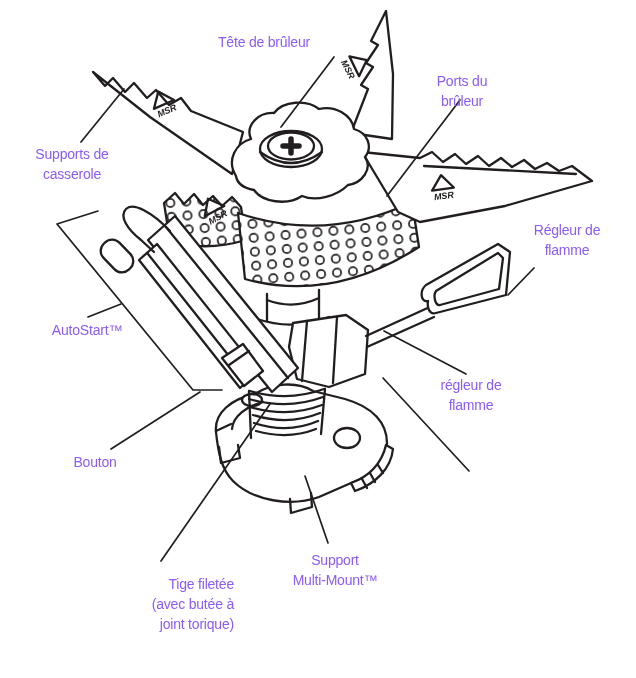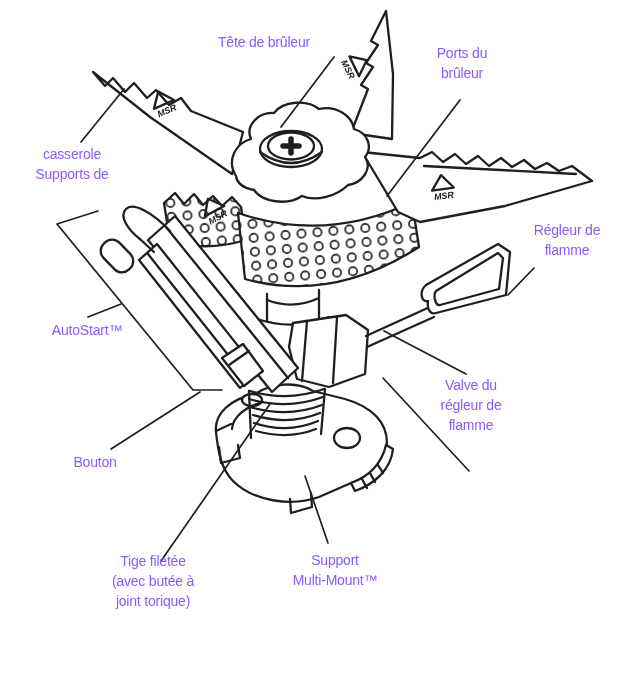--- a/index.html
+++ b/index.html
@@ -133,53 +133,52 @@
         <path d="M 161,561 L 270,404"></path>
         <path d="M 328,543 L 305,476"></path>
       </g>
     </g>
   </svg>
 
   <div class="lbl" style="left:158px;top:32px;width:212px;">
     <div>Tête de brûleur</div>
   </div>
 
-  <div class="lbl" style="left:402px;top:43px;width:120px;">
+  <div class="lbl" style="left:402px;top:71px;width:120px;">
     <div>Ports du</div>
     <div>brûleur</div>
   </div>
 
   <div class="lbl" style="left:8px;top:144px;width:128px;">
+    <div>Supports de</div>
     <div>casserole</div>
-    <div>Supports de</div>
   </div>
 
   <div class="lbl" style="left:16px;top:320px;width:108px;margin-left:17px;">
     <div>AutoStart™</div>
   </div>
 
   <div class="lbl" style="left:508px;top:220px;width:118px;">
     <div>Régleur de</div>
     <div>flamme</div>
   </div>
 
   <div class="lbl" style="left:408px;top:375px;width:126px;">
-    <div>Valve du</div>
     <div>régleur de</div>
     <div>flamme</div>
   </div>
 
   <div class="lbl" style="left:32px;top:452px;width:126px;">
     <div>Bouton</div>
   </div>
 
   <div class="lbl" style="left:424px;top:475px;width:126px;">
   </div>
 
-  <div class="lbl" style="left:72px;top:551px;width:162px;">
+  <div class="lbl" style="left:72px;top:574px;width:162px;text-align:right;">
     <div>Tige filetée</div>
     <div>(avec butée à</div>
     <div>joint torique)</div>
   </div>
 
   <div class="lbl" style="left:254px;top:550px;width:162px;">
     <div>Support</div>
     <div>Multi-Mount™</div>
   </div>
 

